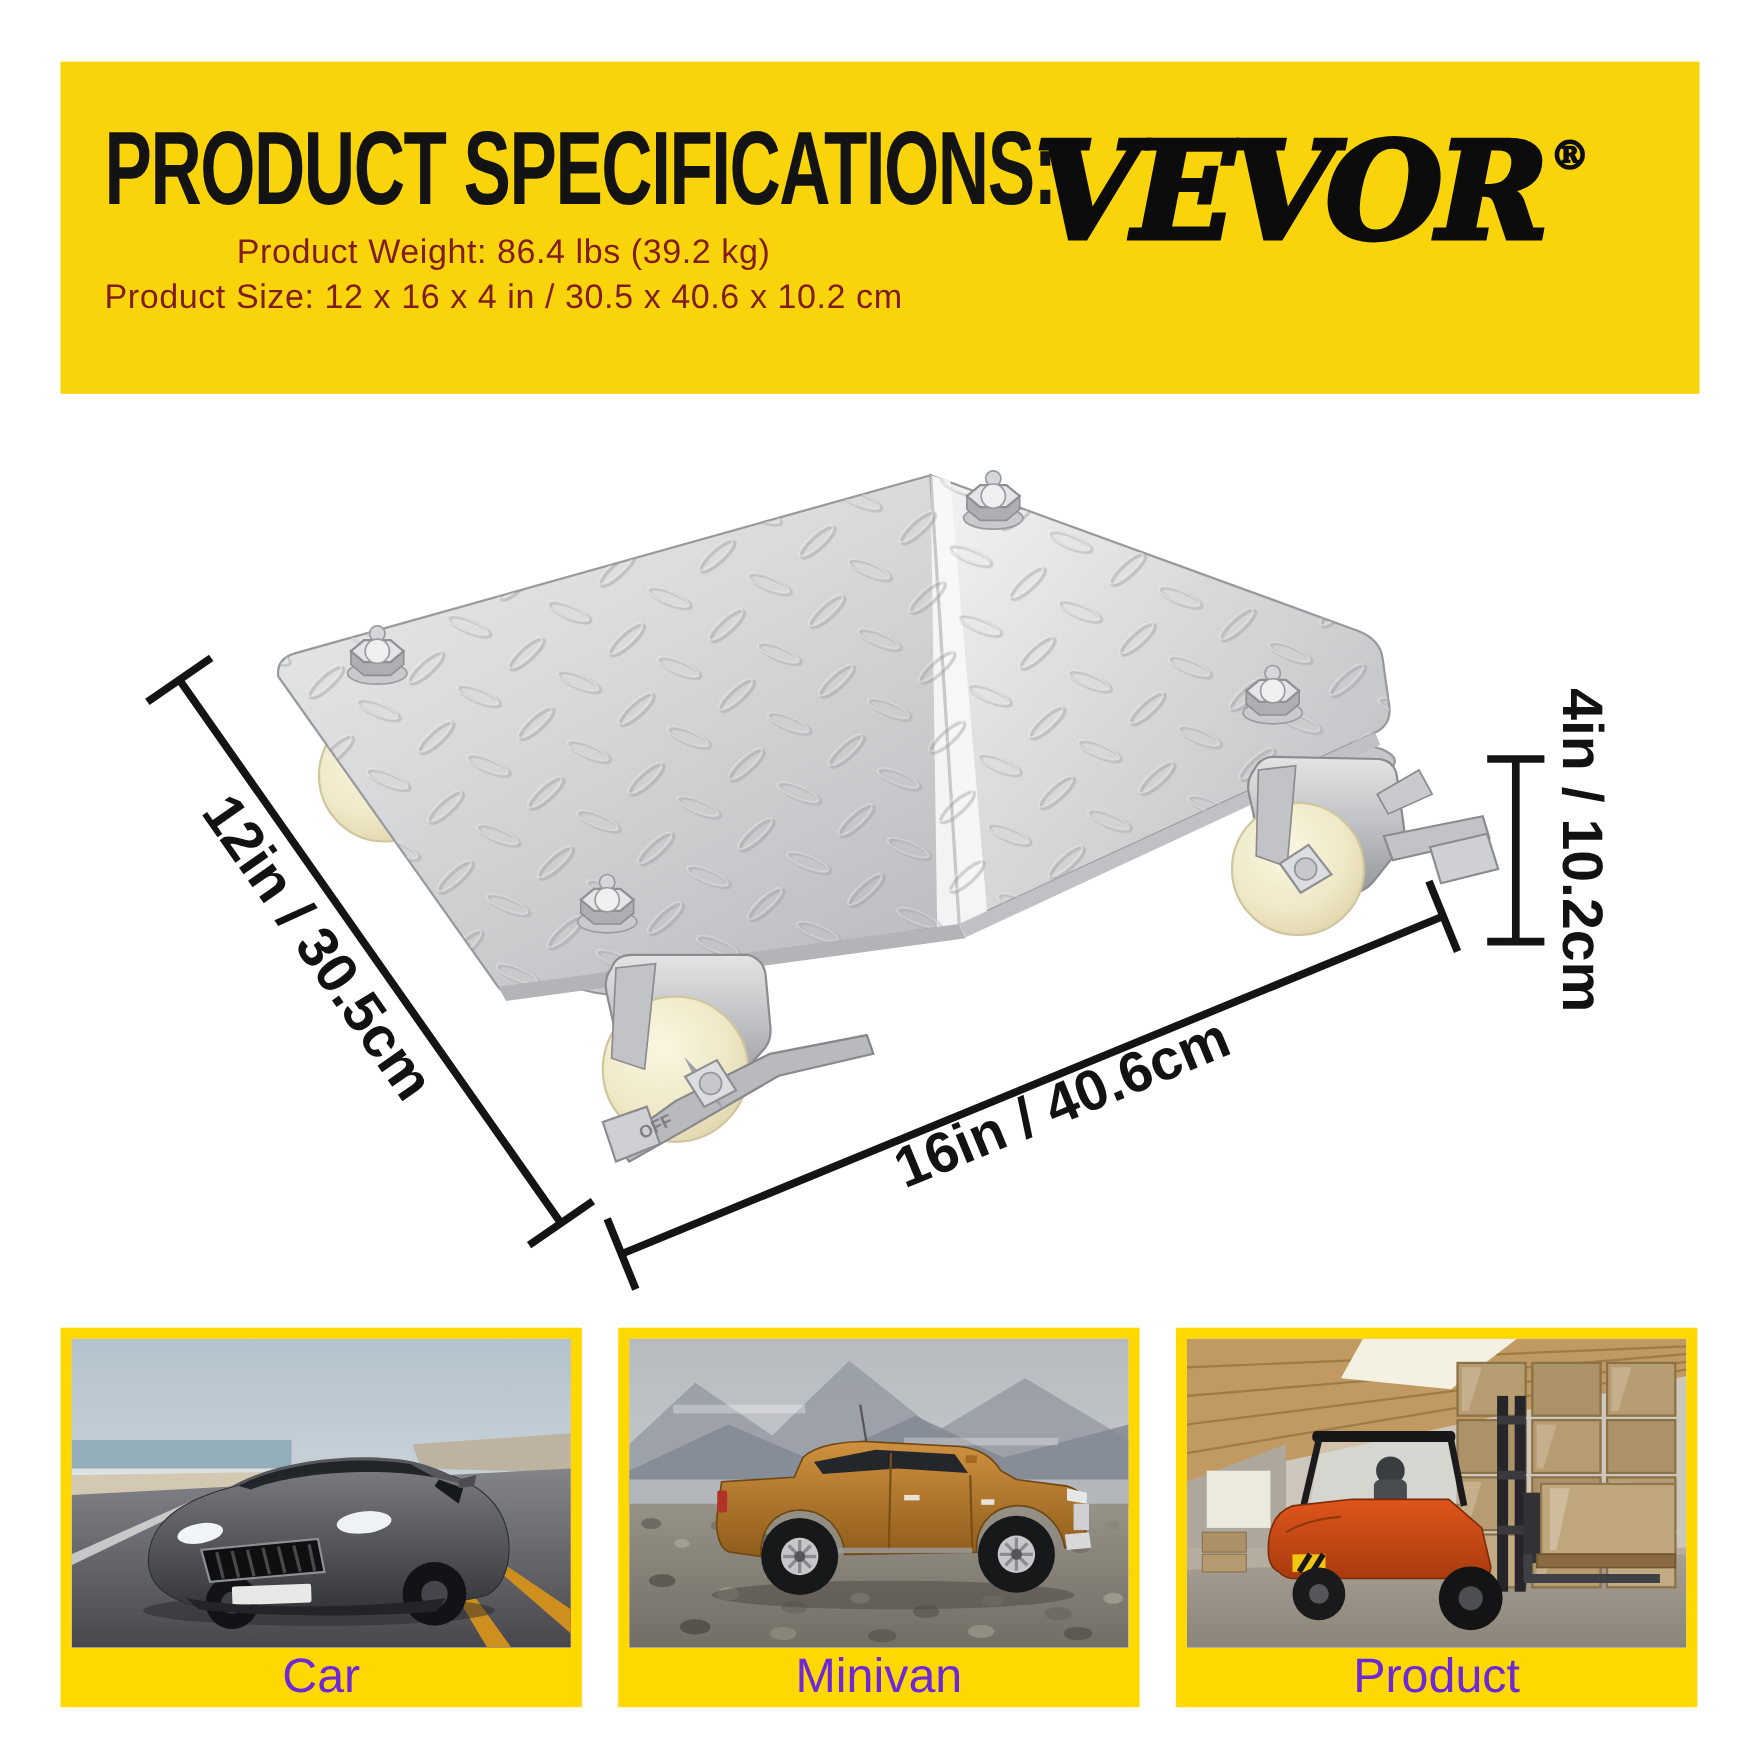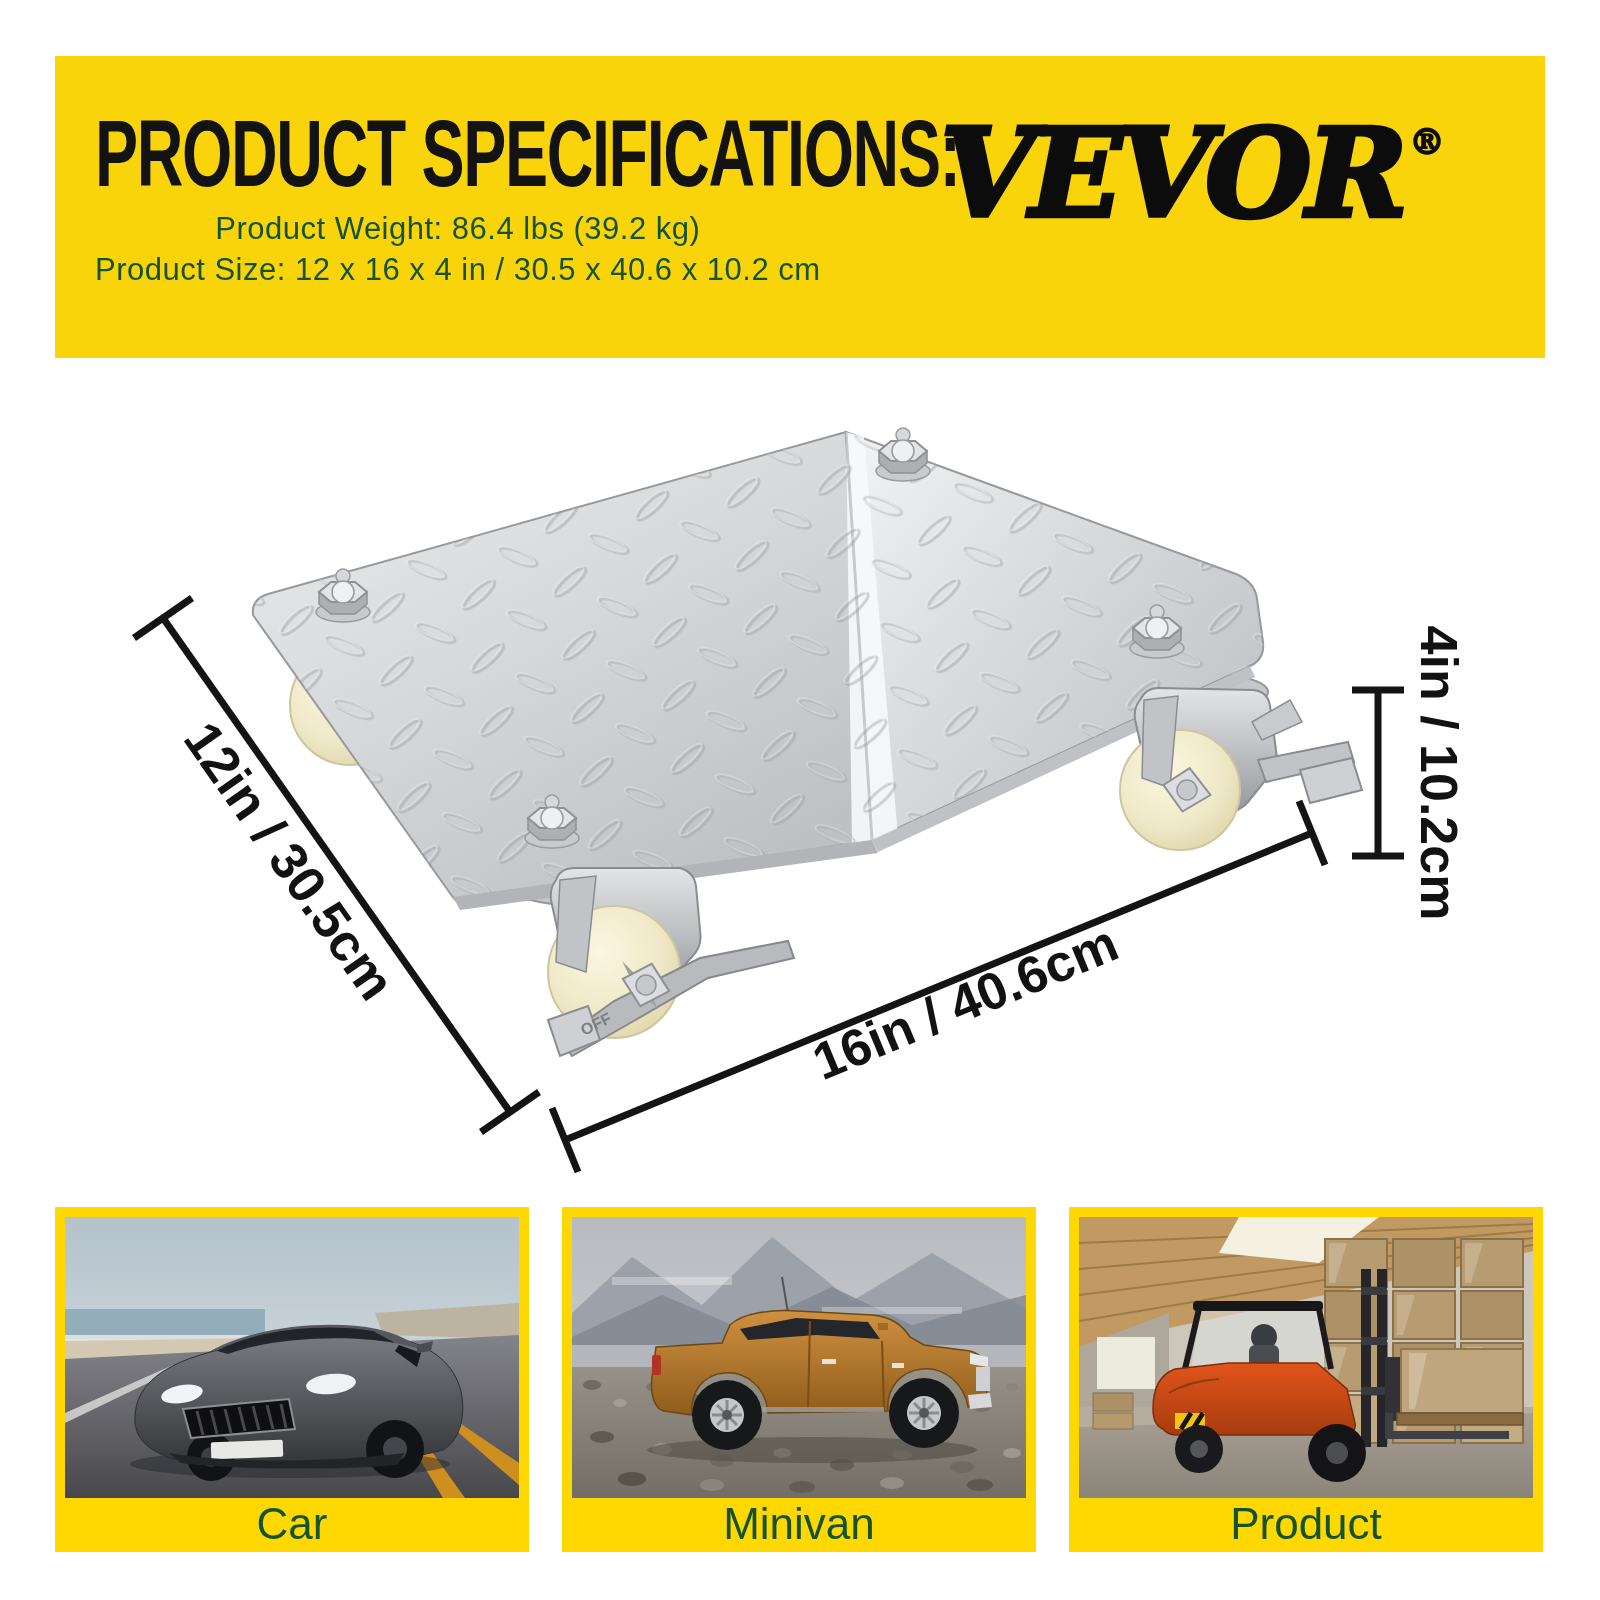--- a/index.html
+++ b/index.html
@@ -2,33 +2,33 @@
 <html><head>
 <meta charset="utf-8">
 <style>
   html,body{margin:0;padding:0;background:#ffffff;}
   .page{position:relative;width:1600px;height:1600px;background:#ffffff;overflow:hidden;
         font-family:"Liberation Sans",sans-serif;color:#121212;}
   
   .banner{position:absolute;left:55px;top:56px;width:1490px;height:302px;background:#FAD40A;text-align:center;}
   .title{position:absolute;left:40px;top:50px;font-size:95px;font-weight:bold;line-height:95px;
          letter-spacing:-2px;transform:scaleX(0.68);transform-origin:left top;white-space:nowrap;color:#131313;}
-  .specs{position:absolute;left:40px;top:152px;font-size:31px;line-height:41px;letter-spacing:0.5px;color:#14532d;}
+  .specs{position:absolute;left:40px;top:152px;font-size:31px;line-height:41px;letter-spacing:0.5px;color:#7f1d1d;}
   .brand{position:absolute;right:100px;top:56px;line-height:1;white-space:nowrap;
          font-family:"DejaVu Serif",serif;font-weight:bold;color:#0c0c0c;font-style:italic;}
   .brand .word{font-size:122px;letter-spacing:-5px;-webkit-text-stroke:4.5px #0c0c0c;}
   .brand .reg{font-size:36px;-webkit-text-stroke:1.5px #0c0c0c;vertical-align:62px;margin-left:6px;letter-spacing:0;}
   
   .figure{position:absolute;left:0;top:0;width:1600px;height:1600px;}
   
   .card{position:absolute;top:1207px;width:474px;height:345px;background:#FFD802;}
   .card .photo{position:absolute;left:10px;top:10px;width:454px;height:281px;overflow:hidden;background:#cccccc;}
   .card .photo svg{display:block;}
   .caption{position:absolute;left:0;right:0;top:291px;height:44px;line-height:52px;text-align:center;
-           font-size:44px;color:#14532d;}
+           font-size:44px;color:#6d28d9;}
   .c1{left:55px}.c2{left:562px}.c3{left:1069px}
 </style>
 </head>
 <body>
 
 <div class="page">
 
   <div class="banner">
     <div class="title">PRODUCT SPECIFICATIONS:</div>
     <div class="specs">

